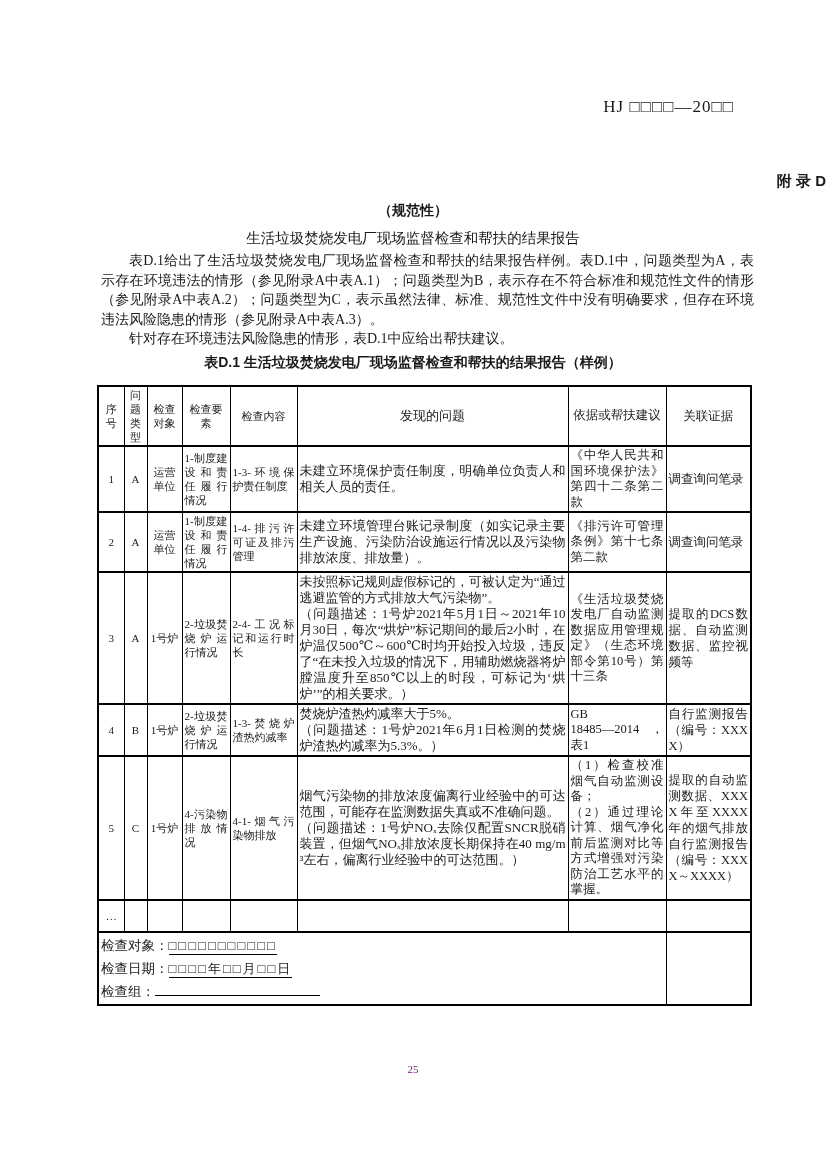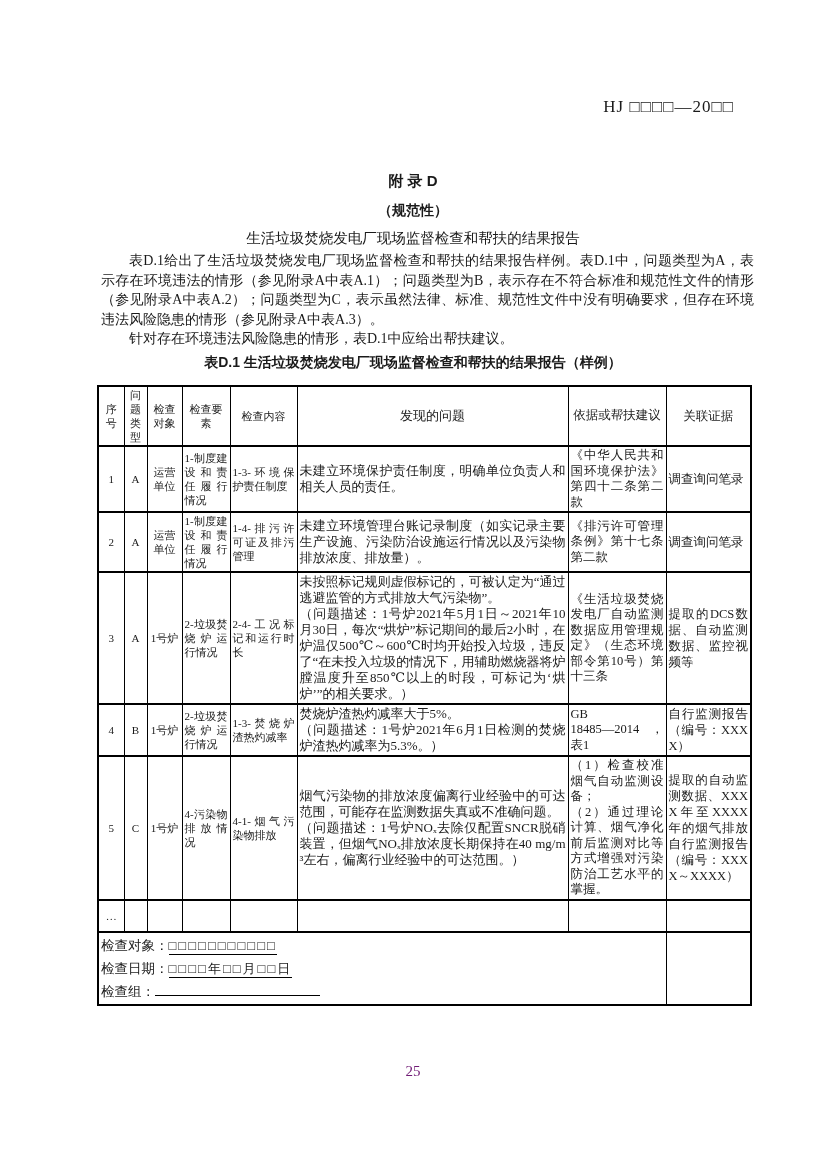--- a/index.html
+++ b/index.html
@@ -9,21 +9,21 @@
     background:#ffffff;
     font-family:"Liberation Serif","DejaVu Serif",serif;
     color:#1a1a1a;
     overflow:hidden;
   }
   .hdr{
     position:absolute;top:97px;right:92px;
     font-weight:normal;font-size:17px;letter-spacing:1px;
     font-family:"Liberation Serif","DejaVu Serif",serif;
   }
-  .t1{position:absolute;top:172px;left:0;width:100%;text-align:center;
+  .t1{position:absolute;top:172px;left:0;width:100%;text-align:right;
       font-weight:bold;font-size:15px;font-family:"Liberation Sans","DejaVu Sans",sans-serif;}
   .t2{position:absolute;top:202px;left:0;width:100%;text-align:center;
       font-weight:bold;font-size:14px;font-family:"Liberation Sans","DejaVu Sans",sans-serif;}
   .t3{position:absolute;top:229px;left:0;width:100%;text-align:center;
       font-weight:normal;font-size:14.5px;font-family:"Liberation Sans","DejaVu Sans",sans-serif;}
   .textblock{position:absolute;left:101px;top:251px;width:653px;}
   .textblock p{
     margin:0;font-size:14px;line-height:19.5px;
     text-align:justify;text-indent:2em;
   }
@@ -52,21 +52,21 @@
   .c7{width:98px;font-size:12.5px;line-height:15.5px;text-align:justify;}
   .c8{width:85px;font-size:12.5px;line-height:16px;text-align:justify;}
   th.c6,th.c7,th.c8{text-align:center;}
   .pre{white-space:pre-line;}
   td.foot{padding:4px 6px;vertical-align:top;}
   .footline{font-size:13.5px;line-height:23px;white-space:nowrap;}
   .ul{border-bottom:1px solid #000;padding-bottom:1px;}
   .boxes{letter-spacing:2px;font-size:13px;}
   .blank{display:inline-block;width:165px;height:14px;}
   .pagenum{position:absolute;top:1063px;left:0;width:100%;text-align:center;
-      font-size:15px;color:#701a75;}
+      font-size:11px;color:#701a75;}
 </style>
 </head>
 <body>
 
 <div class="page">
 
   <div class="hdr">HJ □□□□—20□□</div>
 
   <div class="t1">附  录  D</div>
   <div class="t2">（规范性）</div>

